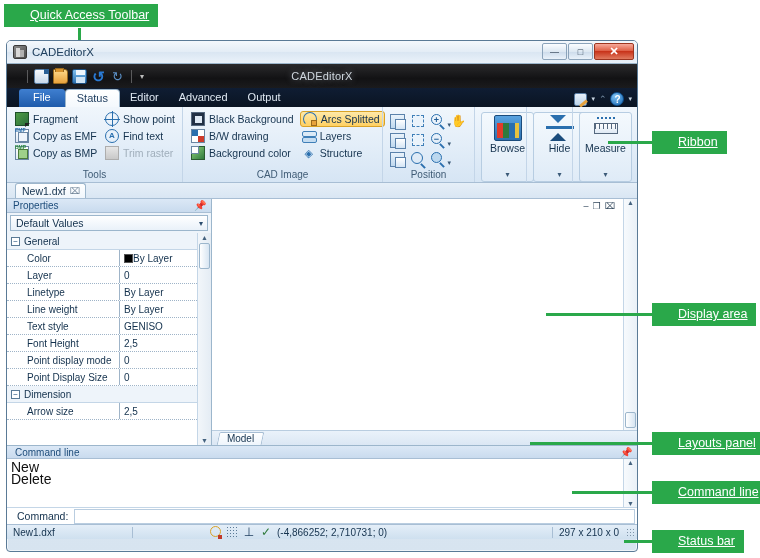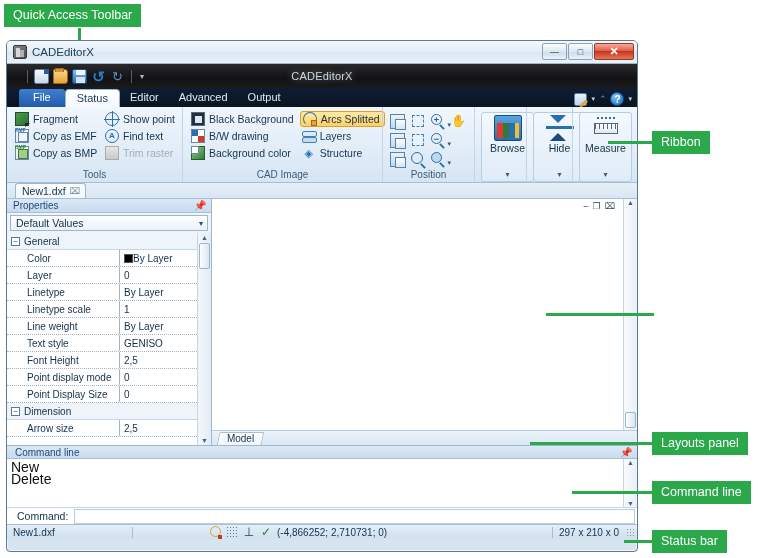--- a/index.html
+++ b/index.html
@@ -11,23 +11,24 @@
     overflow: hidden;
   }
   #root { position: relative; width: 760px; height: 558px; }
 
   
   .callout {
     position: absolute;
     background: #2aa84a;
     color: #ffffff;
     font-size: 12.5px;
-    padding: 4px 9px 5px 9px;
+    padding: 4px 9px 5px 26px;
     white-space: nowrap;
     line-height: 14px;
+    text-decoration: underline;
   }
   .leader {
     position: absolute;
     background: #2aa84a;
   }
 
   
   #window {
     position: absolute;
     left: 6px; top: 40px;
@@ -582,24 +583,20 @@
 
             <div class="prow">
               <div class="pname">Layer</div>
               <div class="pval">0</div>
             </div>
             <div class="prow">
               <div class="pname">Linetype</div>
               <div class="pval">By Layer</div>
             </div>
             <div class="prow">
-              <div class="pname">Linetype scale</div>
-              <div class="pval">1</div>
-            </div>
-            <div class="prow">
               <div class="pname">Line weight</div>
               <div class="pval">By Layer</div>
             </div>
             <div class="prow">
               <div class="pname">Text style</div>
               <div class="pval">GENISO</div>
             </div>
             <div class="prow">
               <div class="pname">Font Height</div>
               <div class="pval">2,5</div>
@@ -692,20 +689,23 @@
       </div>
     </div>
 
   </div>
 
   <div class="callout" style="left:652px; top:131px;">
     <span>Ribbon</span>
   </div>
   <div class="leader" style="left:608px; top:141px; width:46px; height:3px;"></div>
 
+  <div class="callout" style="left:652px; top:303px;">
+    <span>Display area</span>
+  </div>
   <div class="leader" style="left:546px; top:313px; width:108px; height:3px;"></div>
 
   <div class="callout" style="left:652px; top:432px;">
     <span>Layouts panel</span>
   </div>
   <div class="leader" style="left:530px; top:442px; width:124px; height:3px;"></div>
 
   <div class="callout" style="left:652px; top:481px;">
     <span>Command line</span>
   </div>

